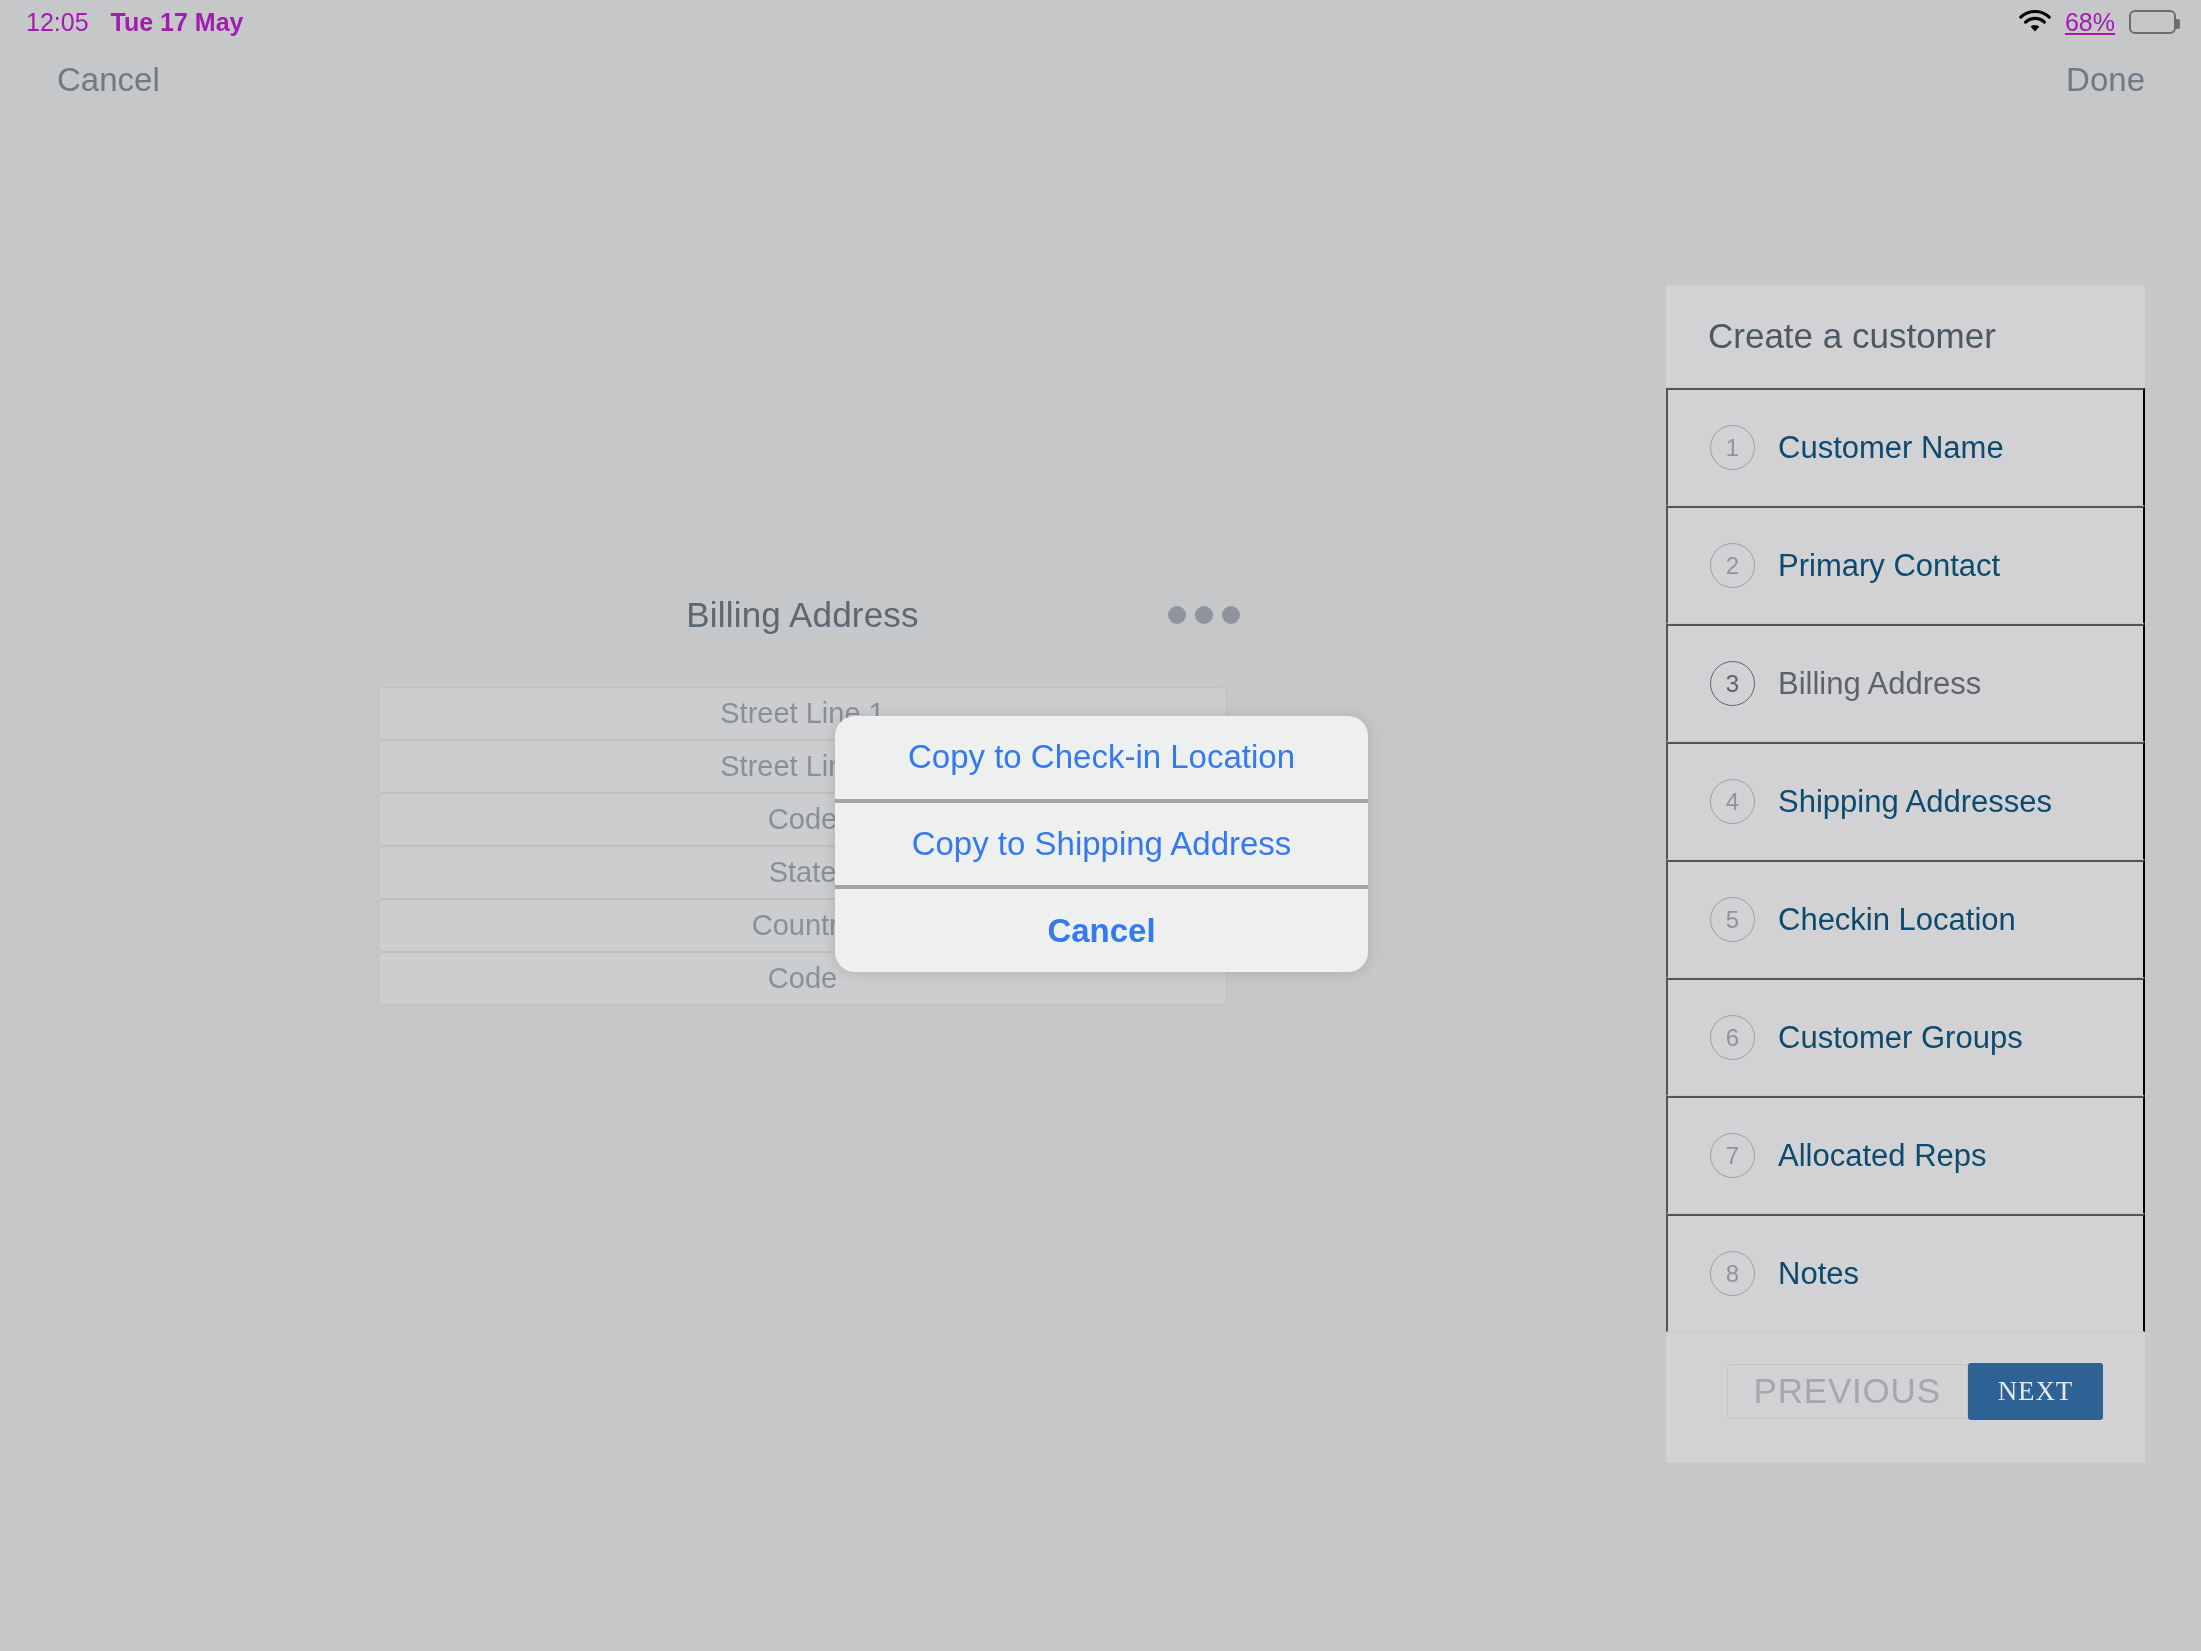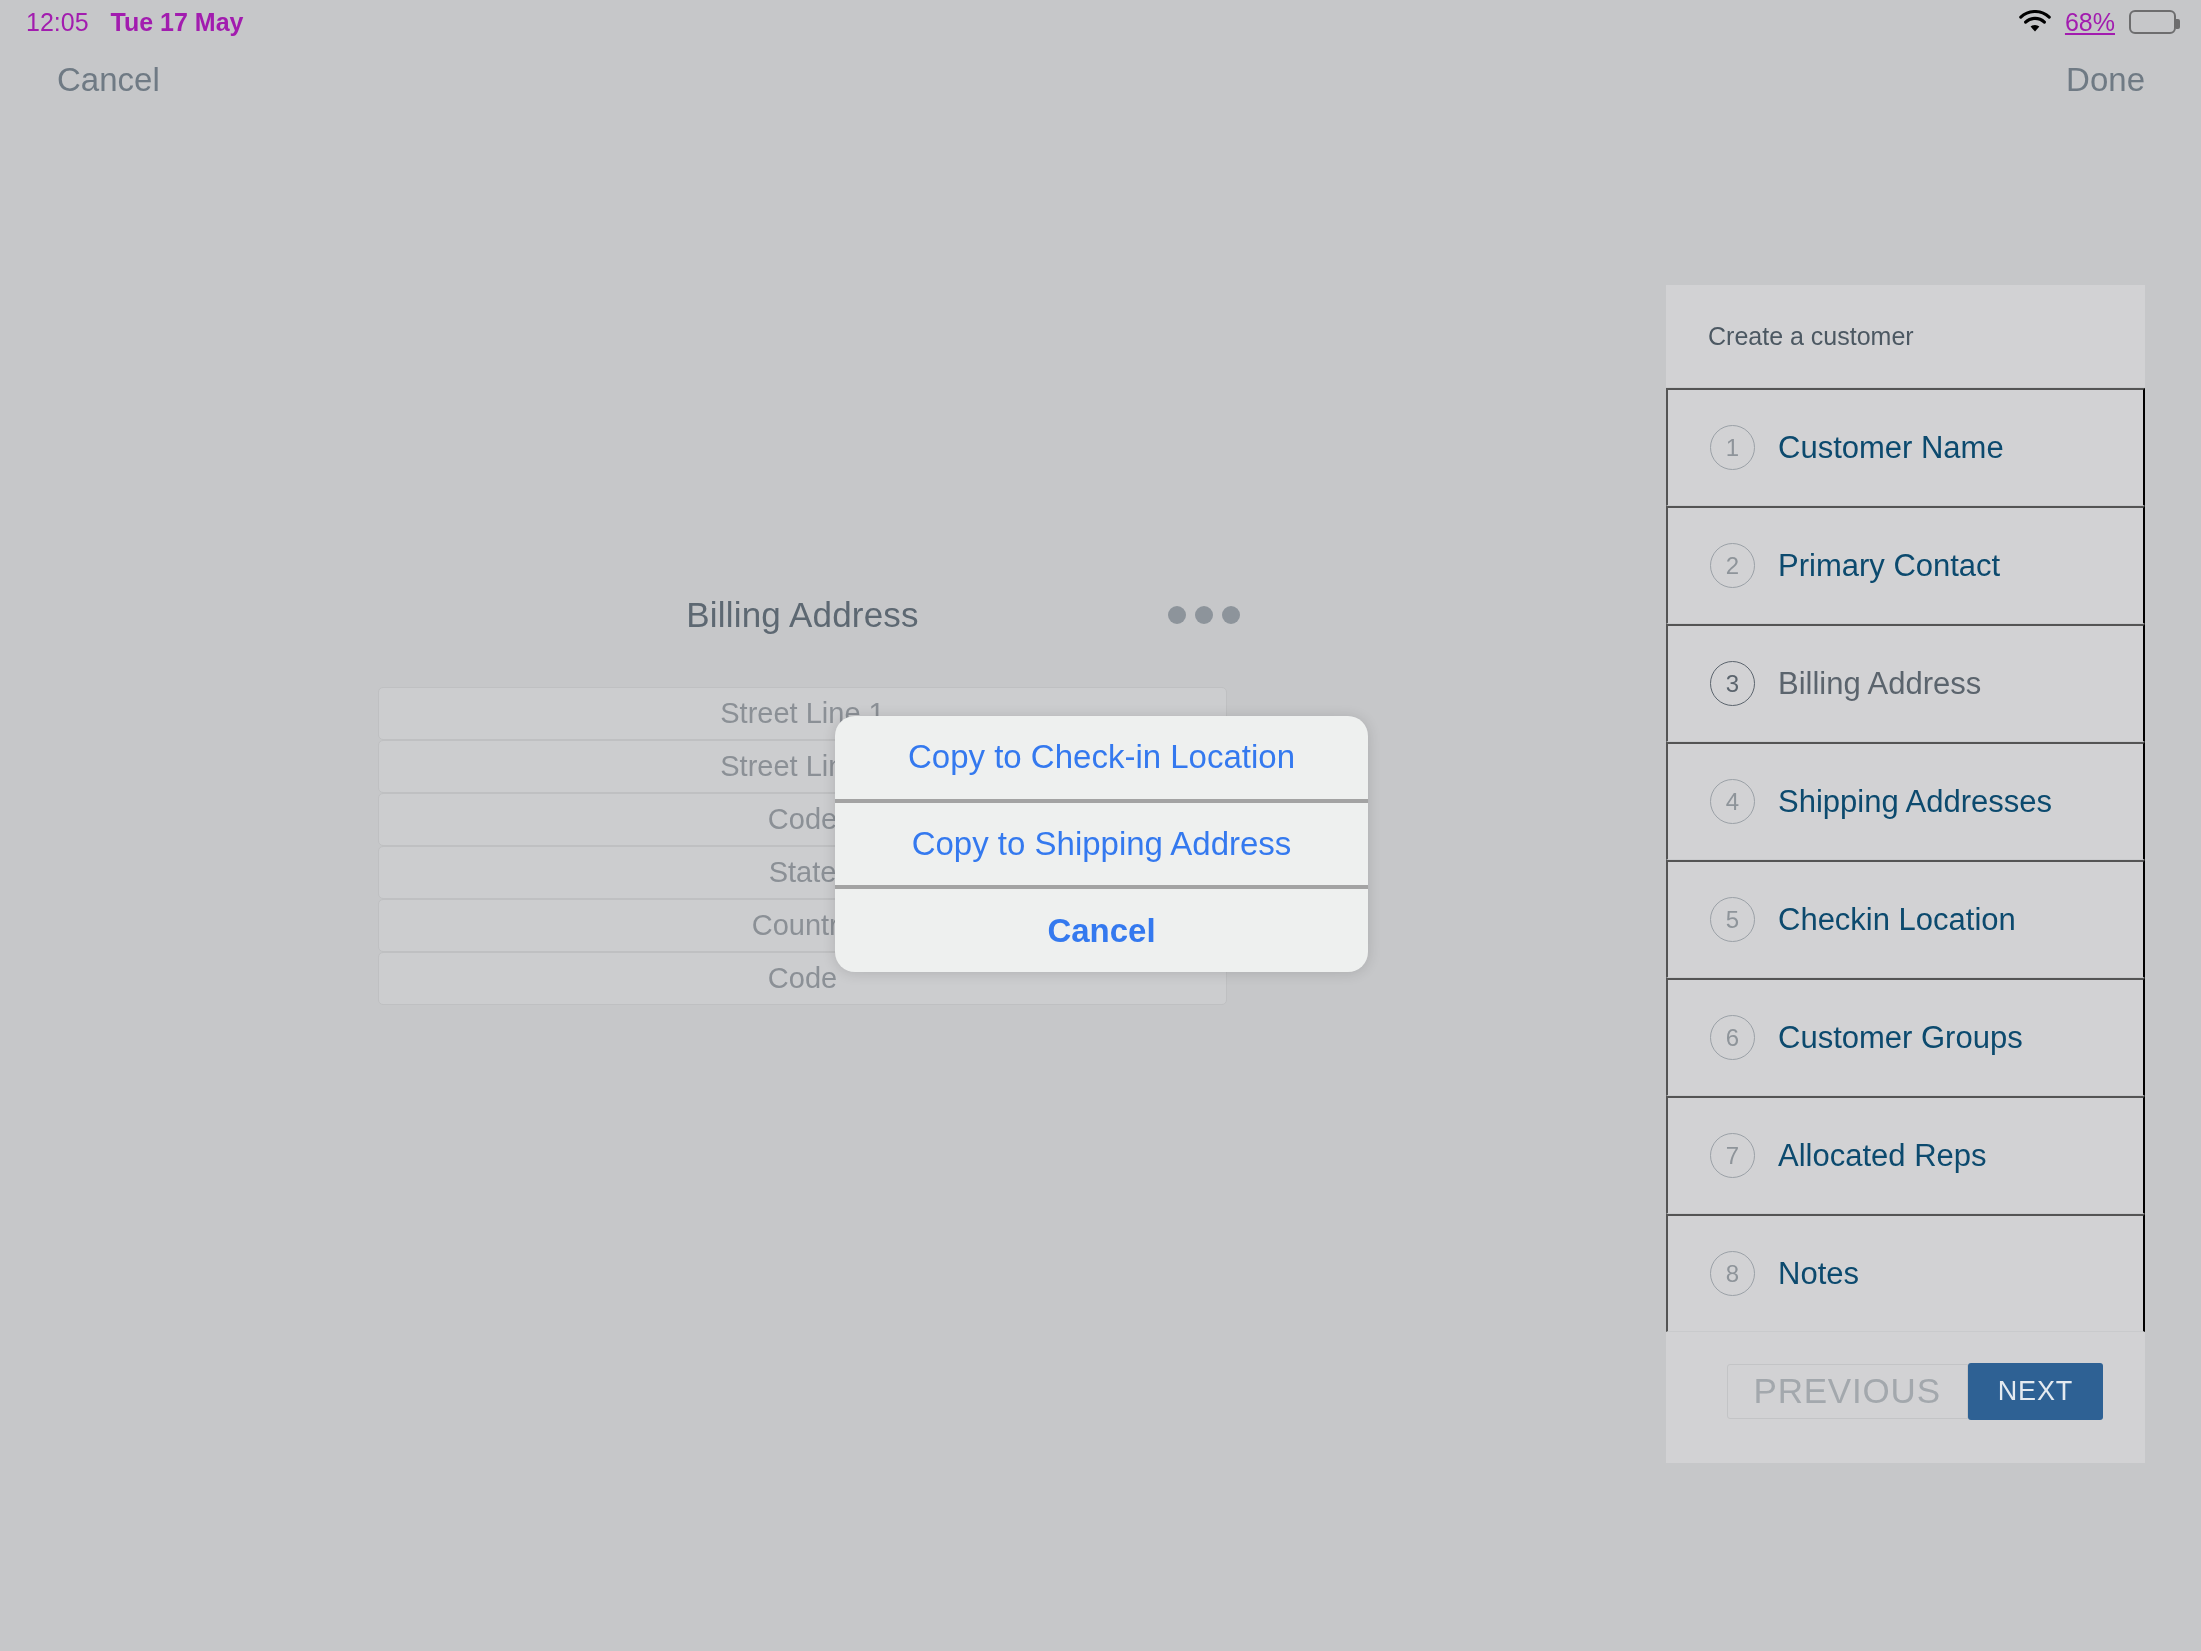--- a/index.html
+++ b/index.html
@@ -94,21 +94,21 @@
   }
   .popover-item.last{ border-bottom:none; font-weight:bold; }
 
   
   .side-panel{
     position:absolute; left:1666px; top:285px; width:479px; height:1178px;
     background:#d2d2d4;
   }
   .side-title{
     height:103px; display:flex; align-items:center;
-    padding-left:42px; font-size:25px; color:#4c5862;
+    padding-left:42px; font-size:35px; color:#4c5862;
     border-bottom:1px solid #c9cacc;
   }
   .step{
     height:118px; display:flex; align-items:center; gap:23px;
     padding-left:42px;
     border-bottom:1px solid #c9cacc;
     cursor:pointer; background:transparent;
     width:100%; font-family:inherit; text-align:left;
   }
   .step-num{
@@ -129,21 +129,21 @@
     height:55px; padding:0 26px;
     background:transparent; border:1px solid #c3c4c6;
     border-radius:3px 0 0 3px;
     font-size:35px; color:#a3a8ad; letter-spacing:0.8px;
     font-family:inherit; cursor:pointer;
   }
   .btn-next{
     height:57px; padding:0 30px;
     background:#2e6194; border:none; border-radius:3px;
     font-size:27px; color:#e4eaf0; letter-spacing:0.8px;
-    font-family:Liberation Sans, sans-serif; cursor:pointer;
+    font-family:Liberation Serif, serif; cursor:pointer;
   }
 </style>
 </head>
 <body>
 
 <div class="status-bar">
   <div class="status-left">
     <span class="status-time">12:05</span>
     <span class="status-date">Tue 17 May</span>
   </div>

